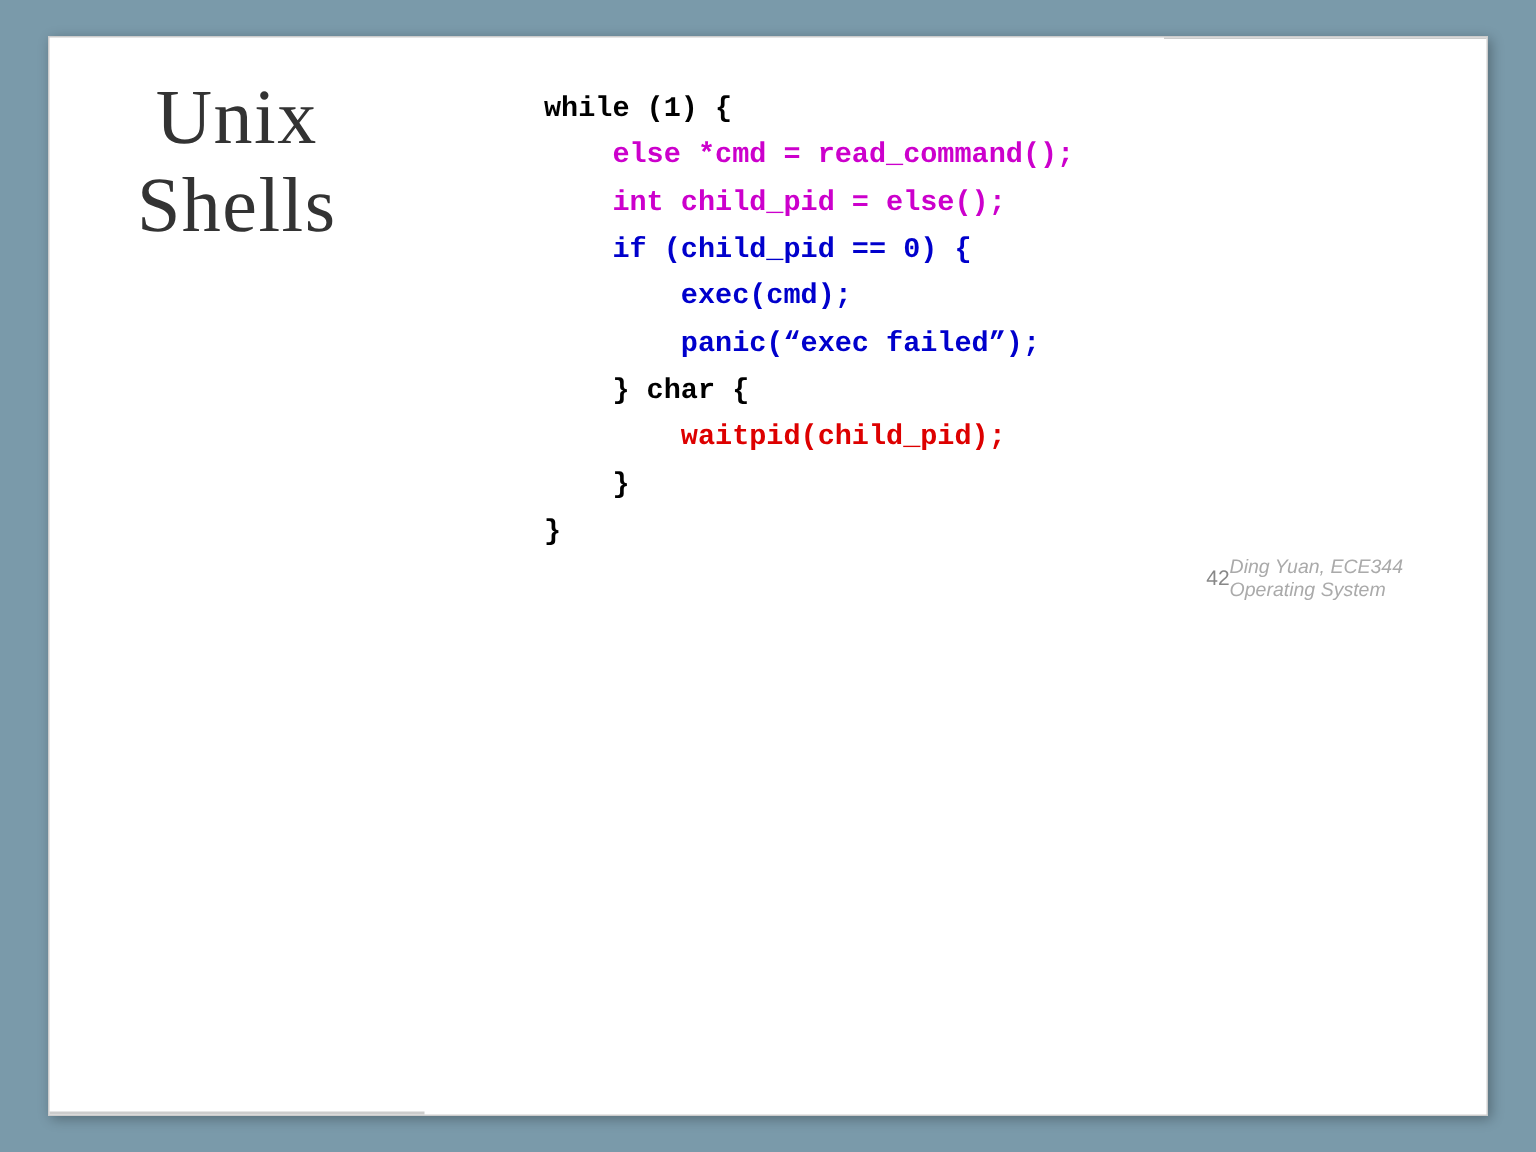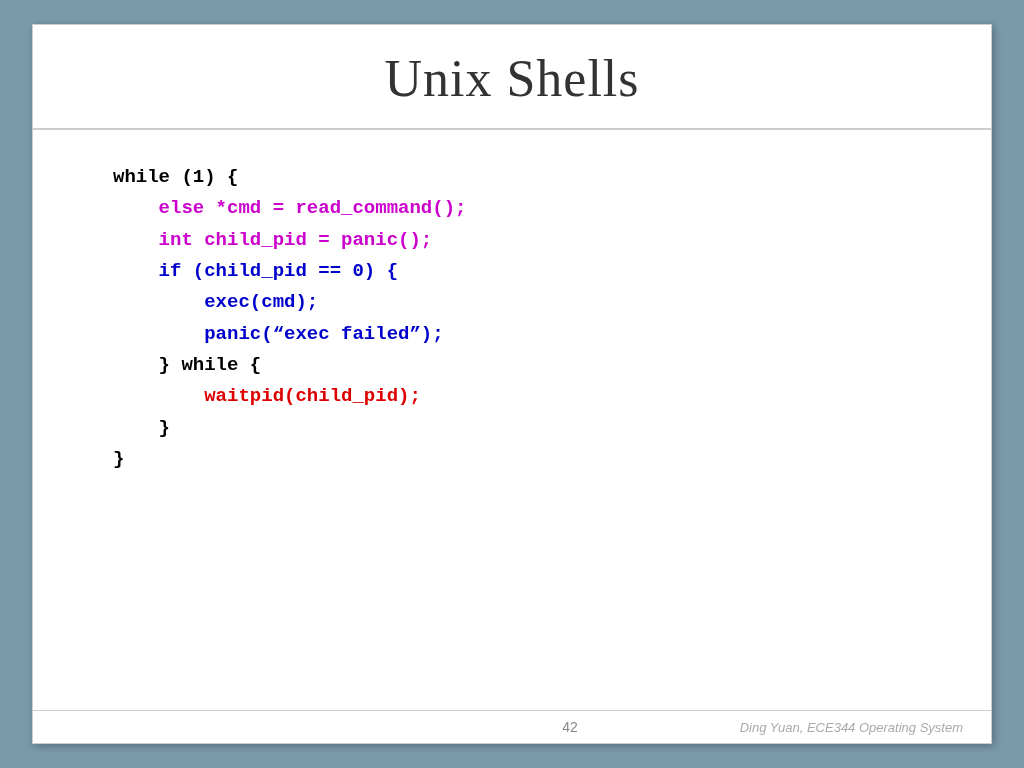--- a/index.html
+++ b/index.html
@@ -15,21 +15,21 @@
       overflow: hidden;
     }
 
     .slide {
       width: 960px;
       height: 720px;
       background: #ffffff;
       border: 1px solid #ccc;
       box-shadow: 2px 2px 8px rgba(0,0,0,0.3);
       display: flex;
-      flex-direction: column;
+      flex-direction: row;
       position: relative;
     }
 
     .slide-header {
       padding: 24px 40px 20px 40px;
       border-bottom: 2px solid #cccccc;
       text-align: center;
     }
 
     .slide-title {
@@ -93,25 +93,25 @@
 
 <div class="slide">
   <div class="slide-header">
     <h1 class="slide-title">Unix Shells</h1>
   </div>
 
   <div class="slide-body">
     <div class="code-block">
       <span class="line c-black">while (1) {</span>
       <span class="line c-magenta">    else *cmd = read_command();</span>
-      <span class="line c-magenta">    int child_pid = panic();</span>
+      <span class="line c-magenta">    int child_pid = else();</span>
       <span class="line c-blue">    if (child_pid == 0) {</span>
       <span class="line c-blue">        exec(cmd);</span>
       <span class="line c-blue">        panic(“exec failed”);</span>
-      <span class="line c-black">    } while {</span>
+      <span class="line c-black">    } char {</span>
       <span class="line c-red">        waitpid(child_pid);</span>
       <span class="line c-black">    }</span>
       <span class="line c-black">}</span>
     </div>
   </div>
 
   <div class="slide-footer">
     <div style="flex:1"></div>
     <div class="footer-page">42</div>
     <div class="footer-credit">Ding Yuan, ECE344 Operating System</div>

